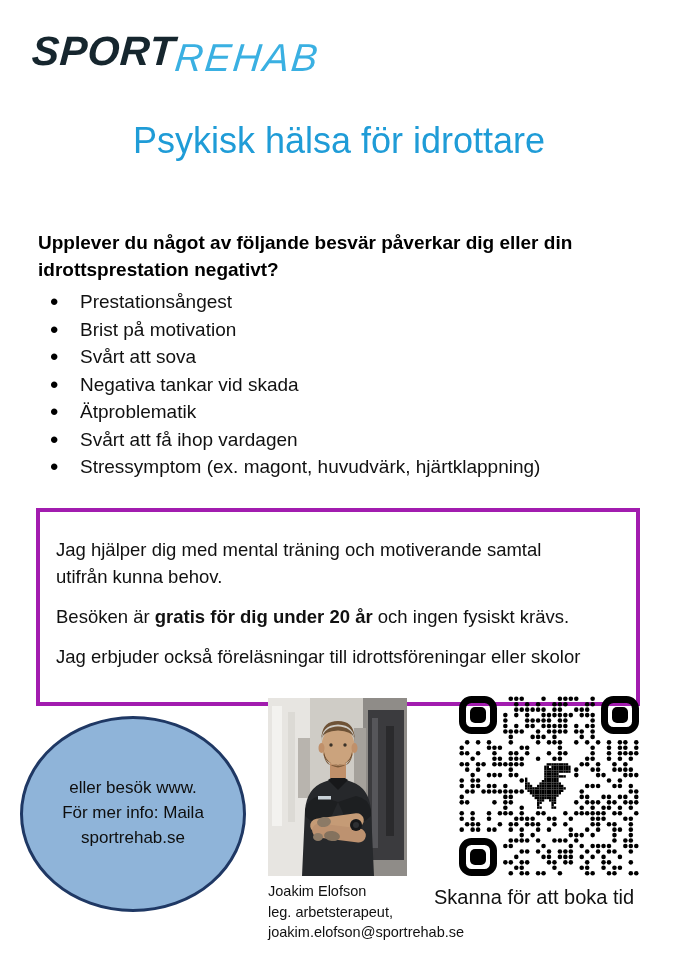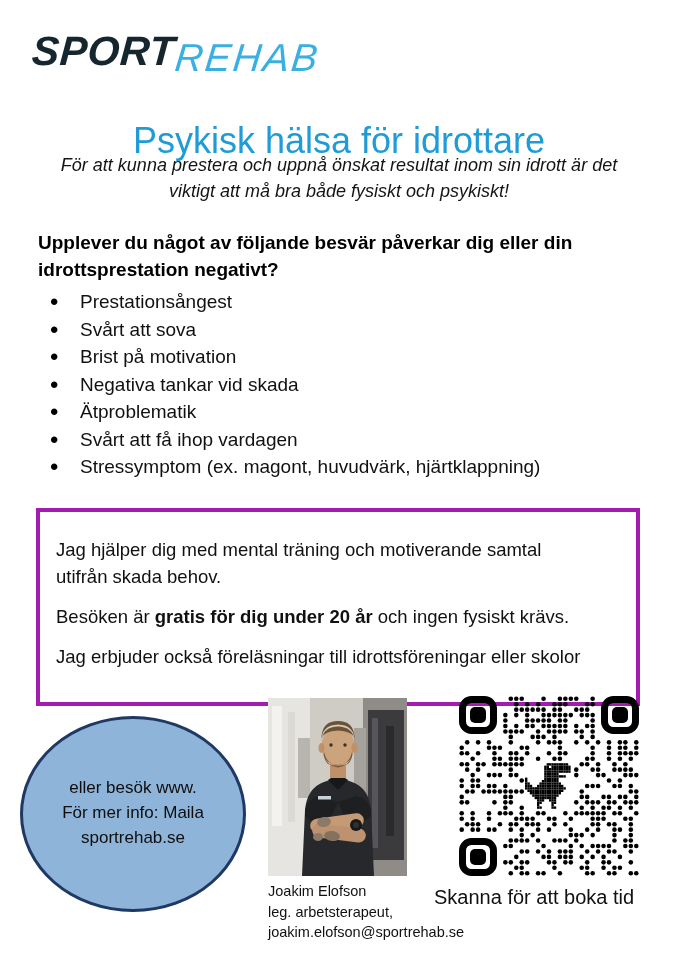--- a/index.html
+++ b/index.html
@@ -44,44 +44,40 @@
 
 <div class="page">
 
   <div class="logo">
     <span class="sport">SPORT</span>
       <span class="rehab">REHAB</span>
   </div>
 
   <h1 class="title">Psykisk hälsa för idrottare</h1>
 
-  <div class="subtitle">
-    <span style="display:block">För att kunna prestera och uppnå önskat resultat inom sin idrott är det</span>
-    <span style="display:block">viktigt att må bra både fysiskt och psykiskt!</span>
-  </div>
 
   <div class="question">
     <span style="display:block">Upplever du något av följande besvär påverkar dig eller din</span>
     <span style="display:block">idrottsprestation negativt?</span>
   </div>
 
   <ul class="bullets">
     <li>Prestationsångest</li>
+    <li>Brist på motivation</li>
     <li>Svårt att sova</li>
-    <li>Brist på motivation</li>
     <li>Negativa tankar vid skada</li>
     <li>Ätproblematik</li>
     <li>Svårt att få ihop vardagen</li>
     <li>Stressymptom (ex. magont, huvudvärk, hjärtklappning)</li>
   </ul>
 
   <div class="info-box">
     <p>
         <span style="display:block">Jag hjälper dig med mental träning och motiverande samtal</span>
-        <span style="display:block">utifrån skada behov.</span>
+        <span style="display:block">utifrån kunna behov.</span>
       </p>
     <p><span>Besöken är </span><b>gratis för dig under 20 år</b><span> och ingen fysiskt krävs.</span></p>
     <p>Jag erbjuder också föreläsningar till idrottsföreningar eller skolor</p>
   </div>
 
   <div class="bubble">
     <div class="bubble-text">
       <span style="display:block">eller besök www.</span>
       <span style="display:block">För mer info: Maila</span>
       <span style="display:block">sportrehab.se</span>

